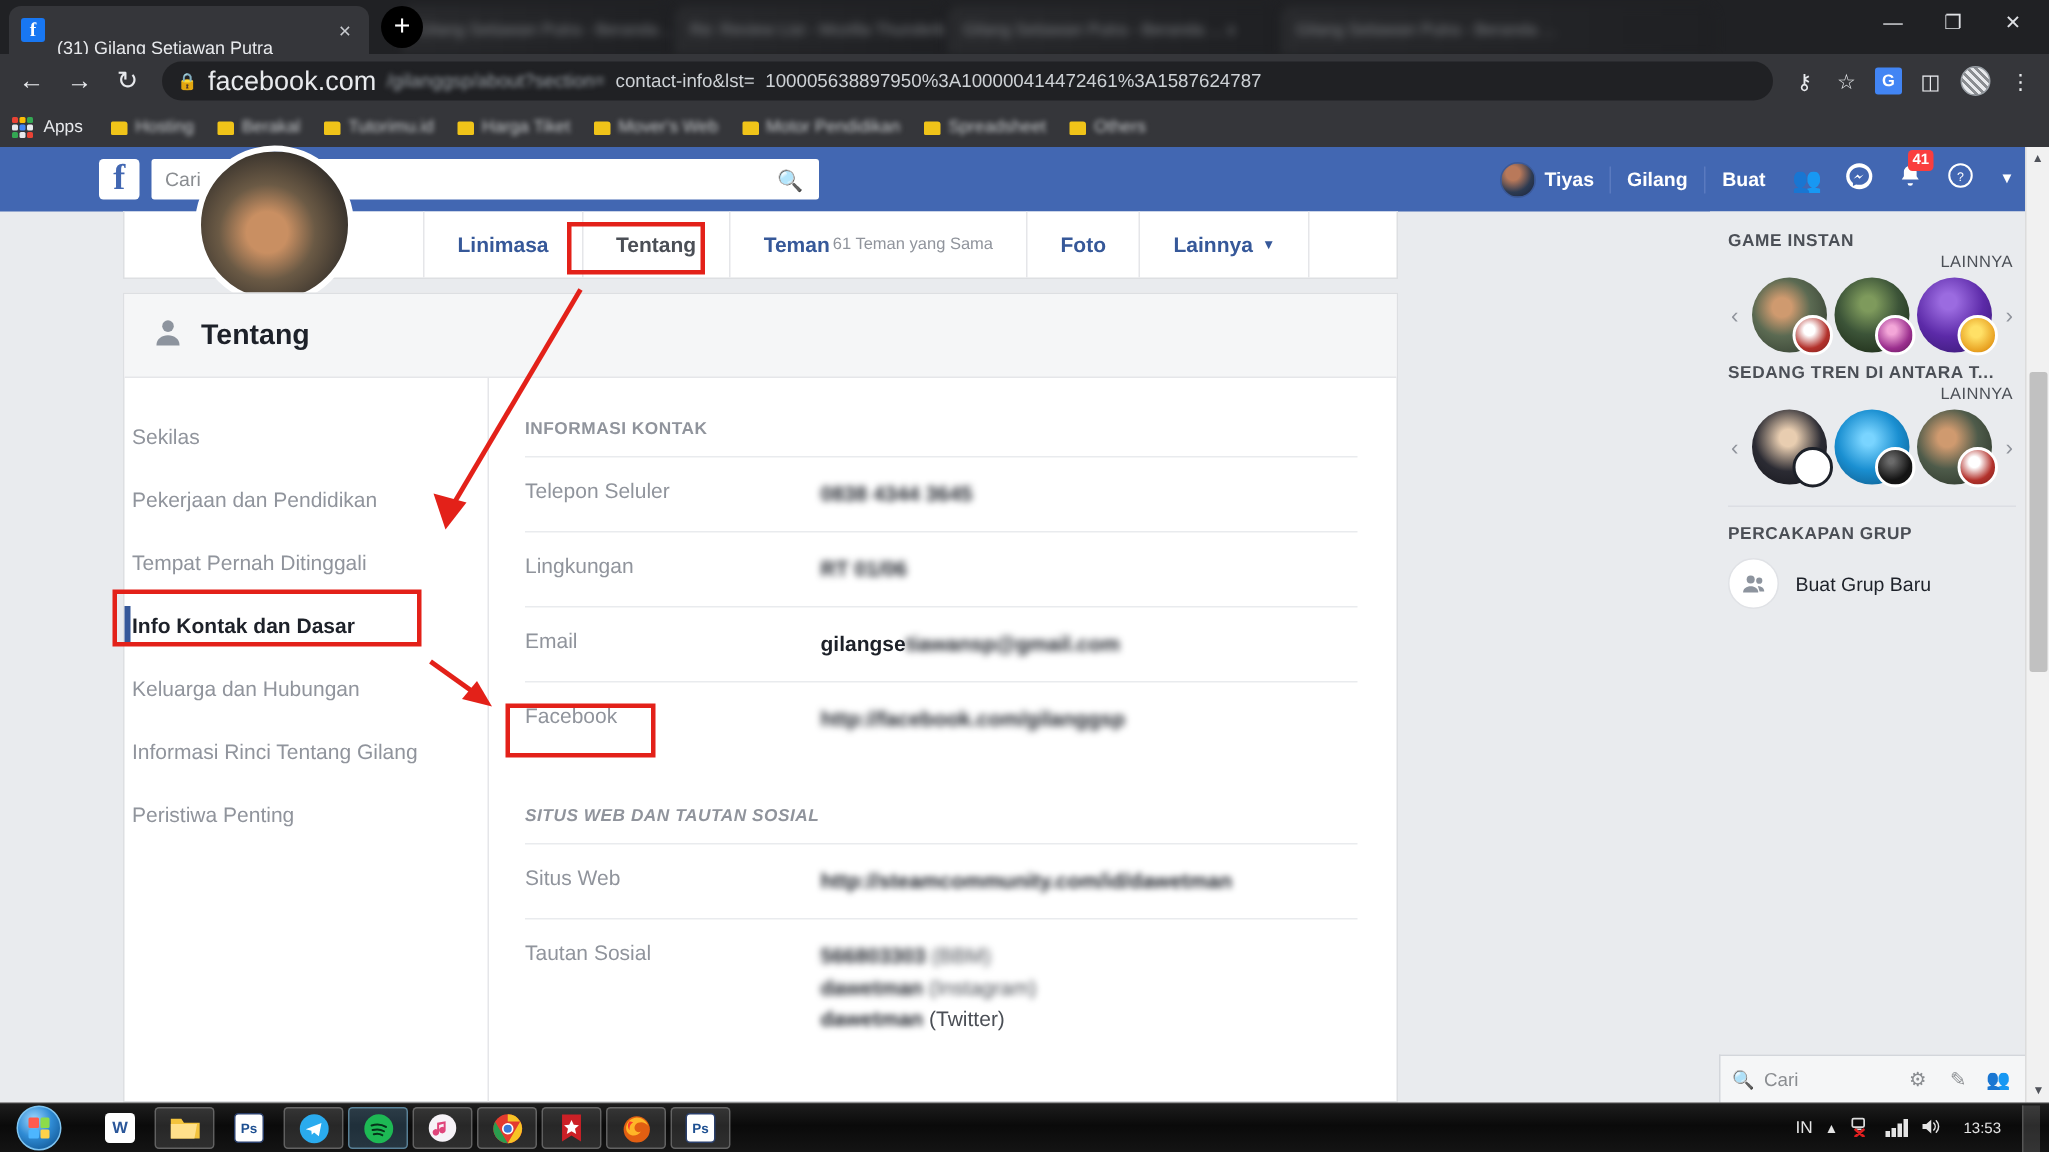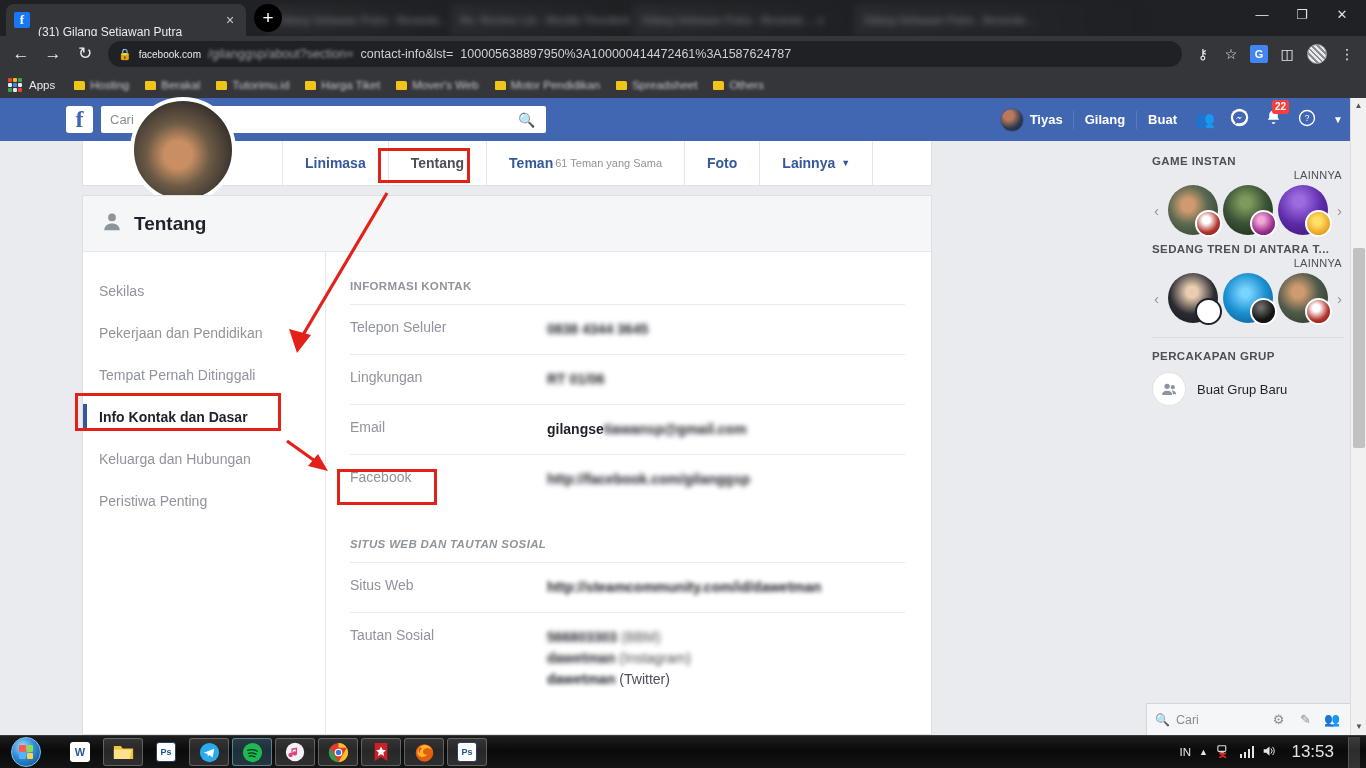--- a/index.html
+++ b/index.html
@@ -59,21 +59,21 @@
   .nav-ico {
     width: 30px; height: 30px; color: #e8eaed; font-size: 17px;
     line-height: 30px; text-align: center; border-radius: 50%; flex: none;
   }
   .omnibox {
     flex: 1; height: 26px; background: #202124; border-radius: 13px;
     display: flex; align-items: center; padding: 0 10px; gap: 7px; margin: 0 6px;
     overflow: hidden;
   }
   .lock-ico { color: #e8eaed; font-size: 11px; flex: none; }
-  .url-clear { color: #e8eaed; font-size: 10px; white-space: nowrap; flex: none; }
+  .url-clear { color: #e8eaed; font-size: 18px; white-space: nowrap; flex: none; }
   .url-blur { color: #9aa0a6; font-size: 12.5px; white-space: nowrap; filter: blur(1.6px); flex: none; }
   .url-tail { color: #cdd1d5; font-size: 12.5px; white-space: nowrap; flex: none; }
   .tb-ico { width: 26px; color: #e8eaed; font-size: 14px; text-align: center; flex: none; }
   .tb-ext {
     width: 18px; height: 18px; background: #4285f4; border-radius: 2px;
     color: #fff; font-size: 11px; line-height: 18px; text-align: center;
     font-weight: bold; flex: none; margin: 0 4px;
   }
   .tb-avatar {
     width: 20px; height: 20px; border-radius: 50%; flex: none; margin: 0 5px;
@@ -170,21 +170,21 @@
   }
   .about-head {
     height: 56px; border-bottom: 1px solid #e5e6e9; background: #f5f6f7;
     display: flex; align-items: center; padding-left: 18px; gap: 11px;
   }
   .about-head-ico { color: #8d949e; font-size: 22px; line-height: 1; }
   .about-head-title { font-size: 19px; font-weight: bold; color: #1d2129; }
   .about-body { display: flex; height: 483px; }
   .about-left { width: 243px; border-right: 1px solid #e5e6e9; padding-top: 18px; }
   .left-item {
-    height: 42px; display: flex; align-items: center; padding-left: 16px;
+    height: 42px; display: flex; align-items: center; padding-left: 5px;
     font-size: 14px; color: #90949c; position: relative;
   }
   .left-item.sel { color: #1d2129; font-weight: bold; }
   .left-item.sel::before {
     content: ""; position: absolute; left: 0; top: 8px; bottom: 8px;
     width: 4px; background: #365899;
   }
   .about-right { flex: 1; padding: 28px 26px 0 24px; }
   .sec-title {
     font-size: 11.5px; font-weight: bold; color: #90949c; letter-spacing: .35px;
@@ -278,21 +278,21 @@
     width: 40px; height: 28px; display: flex; align-items: center; justify-content: center;
     border-radius: 3px; position: relative;
   }
   .tb-item.open { background: rgba(255,255,255,.12); border: 1px solid rgba(255,255,255,.25); }
   .tb-item.active { background: rgba(120,200,255,.2); border: 1px solid rgba(150,220,255,.45); }
   .tb-sq { width: 20px; height: 20px; border-radius: 3px; display:flex; align-items:center; justify-content:center;
            font-size: 11px; font-weight: bold; color: #fff; }
   .tray { margin-left: auto; display: flex; align-items: center; gap: 8px; padding-right: 6px; color: #e4e4e4; }
   .tray-txt { font-size: 11.5px; }
   .tray-ico { font-size: 12px; position: relative; }
-  .tray-clock { font-size: 17px; padding: 0 6px; text-align: right; }
+  .tray-clock { font-size: 10px; padding: 0 6px; text-align: right; }
   .show-desktop { width: 12px; height: 31px; background: rgba(255,255,255,.14); border-left: 1px solid #555; }
   .bars { display: flex; align-items: flex-end; gap: 1.5px; height: 12px; }
   .bars i { width: 2.5px; background: #e4e4e4; display: block; }
   .bars i:nth-child(1){height:4px;} .bars i:nth-child(2){height:6px;}
   .bars i:nth-child(3){height:9px;} .bars i:nth-child(4){height:12px;}
 </style>
 </head>
 <body>
 
 <div id="screen">
@@ -401,21 +401,21 @@
           <svg width="19" height="19" viewBox="0 0 24 24" aria-hidden="true">
             <circle cx="12" cy="12" r="11" fill="#fff"></circle>
             <path d="M12 4.5C7.3 4.5 3.8 7.9 3.8 12c0 2.3 1.1 4.3 2.9 5.6v2.7l2.6-1.4c.8.2 1.7.3 2.7.3 4.7 0 8.2-3.4 8.2-7.5S16.7 4.5 12 4.5z" fill="#4267b2"></path>
             <path d="M7.2 14.2l3.5-3.6 1.8 1.8 3.2-1.8-3.4 3.6-1.8-1.8z" fill="#fff"></path>
           </svg>
         </div>
         <div class="fb-iconbtn">
           <svg width="17" height="17" viewBox="0 0 24 24" aria-hidden="true">
             <path d="M12 2a6 6 0 00-6 6v4l-2 3h16l-2-3V8a6 6 0 00-6-6zm0 19a2.6 2.6 0 002.6-2.4H9.4A2.6 2.6 0 0012 21z" fill="#fff"></path>
           </svg>
-          <span class="fb-bell-badge">22</span>
+          <span class="fb-bell-badge">41</span>
         </div>
         <div class="fb-iconbtn">
           <svg width="18" height="18" viewBox="0 0 24 24" aria-hidden="true">
             <circle cx="12" cy="12" r="10" fill="none" stroke="#fff" stroke-width="1.8"></circle>
             <text x="12" y="16.5" font-size="11" fill="#fff" text-anchor="middle" font-family="Liberation Sans">?</text>
           </svg>
         </div>
         <div class="fb-caret">▼</div>
       </div>
     </div>
@@ -464,20 +464,23 @@
             <span>Pekerjaan dan Pendidikan</span>
           </div>
           <div class="left-item">
             <span>Tempat Pernah Ditinggali</span>
           </div>
           <div class="left-item sel">
             <span>Info Kontak dan Dasar</span>
           </div>
           <div class="left-item">
             <span>Keluarga dan Hubungan</span>
+          </div>
+          <div class="left-item">
+            <span>Informasi Rinci Tentang Gilang</span>
           </div>
           <div class="left-item">
             <span>Peristiwa Penting</span>
           </div>
         </div>
 
         <div class="about-right">
           <div class="sec-title">INFORMASI KONTAK</div>
 
           <div class="row">

